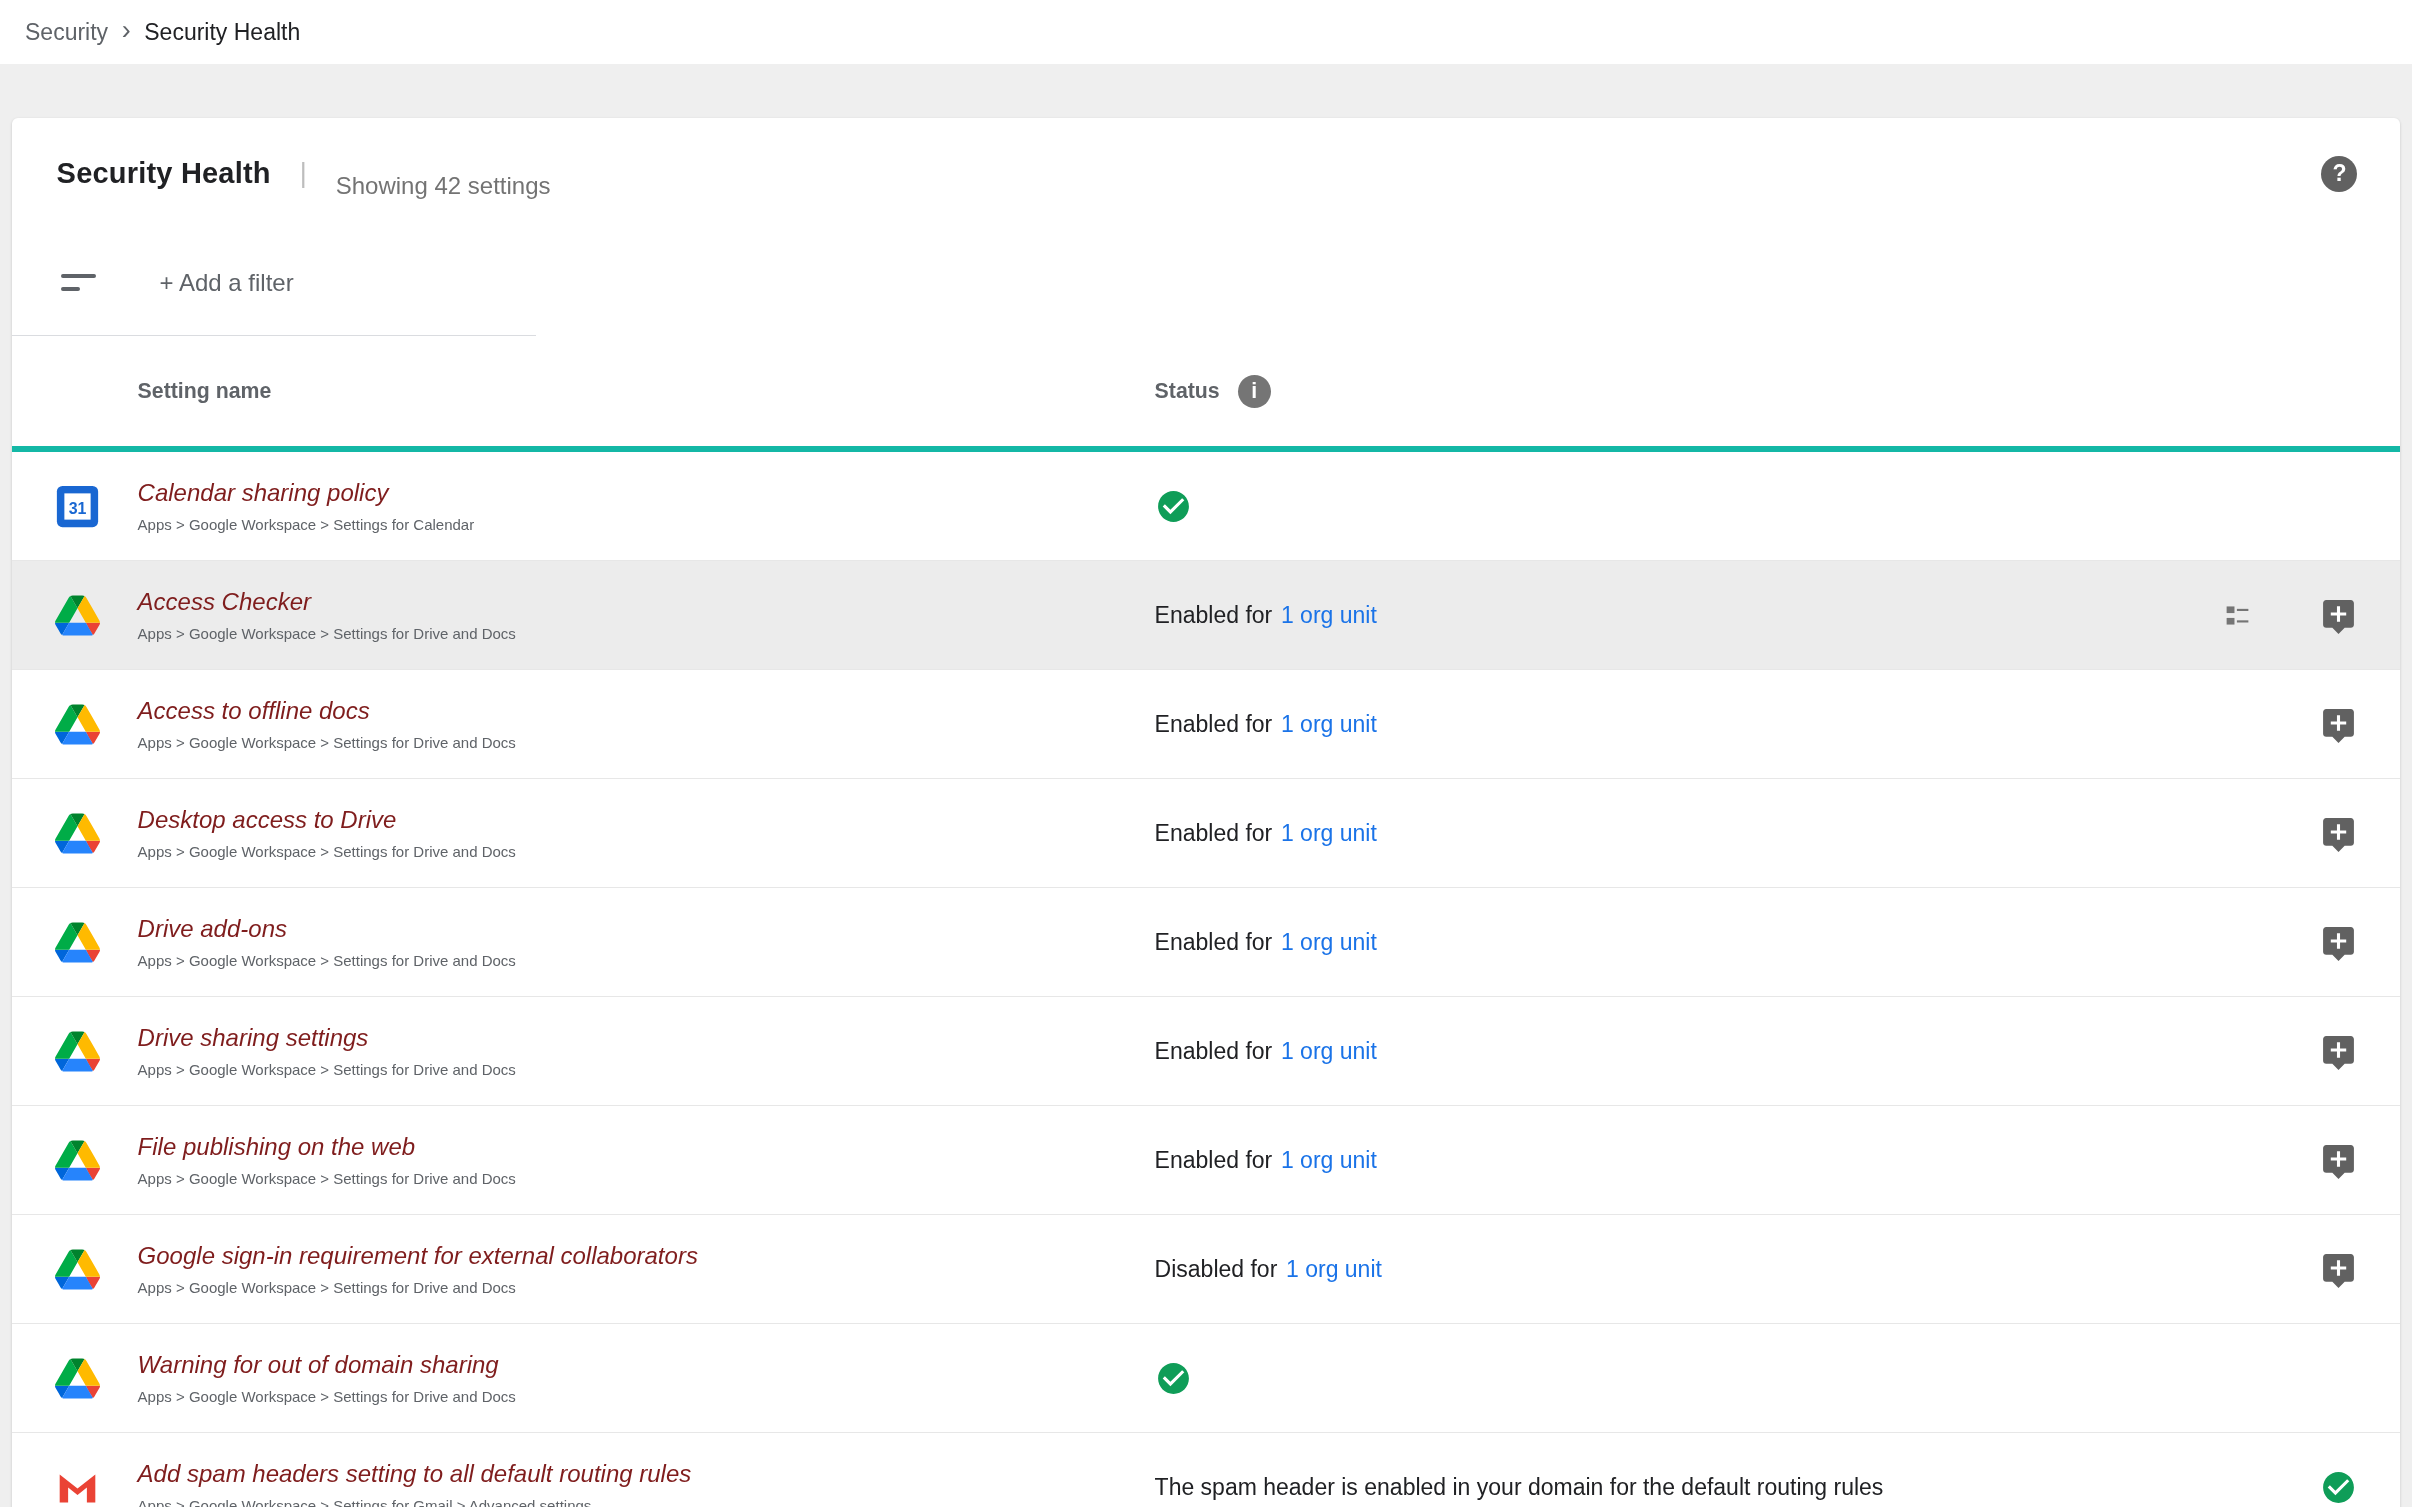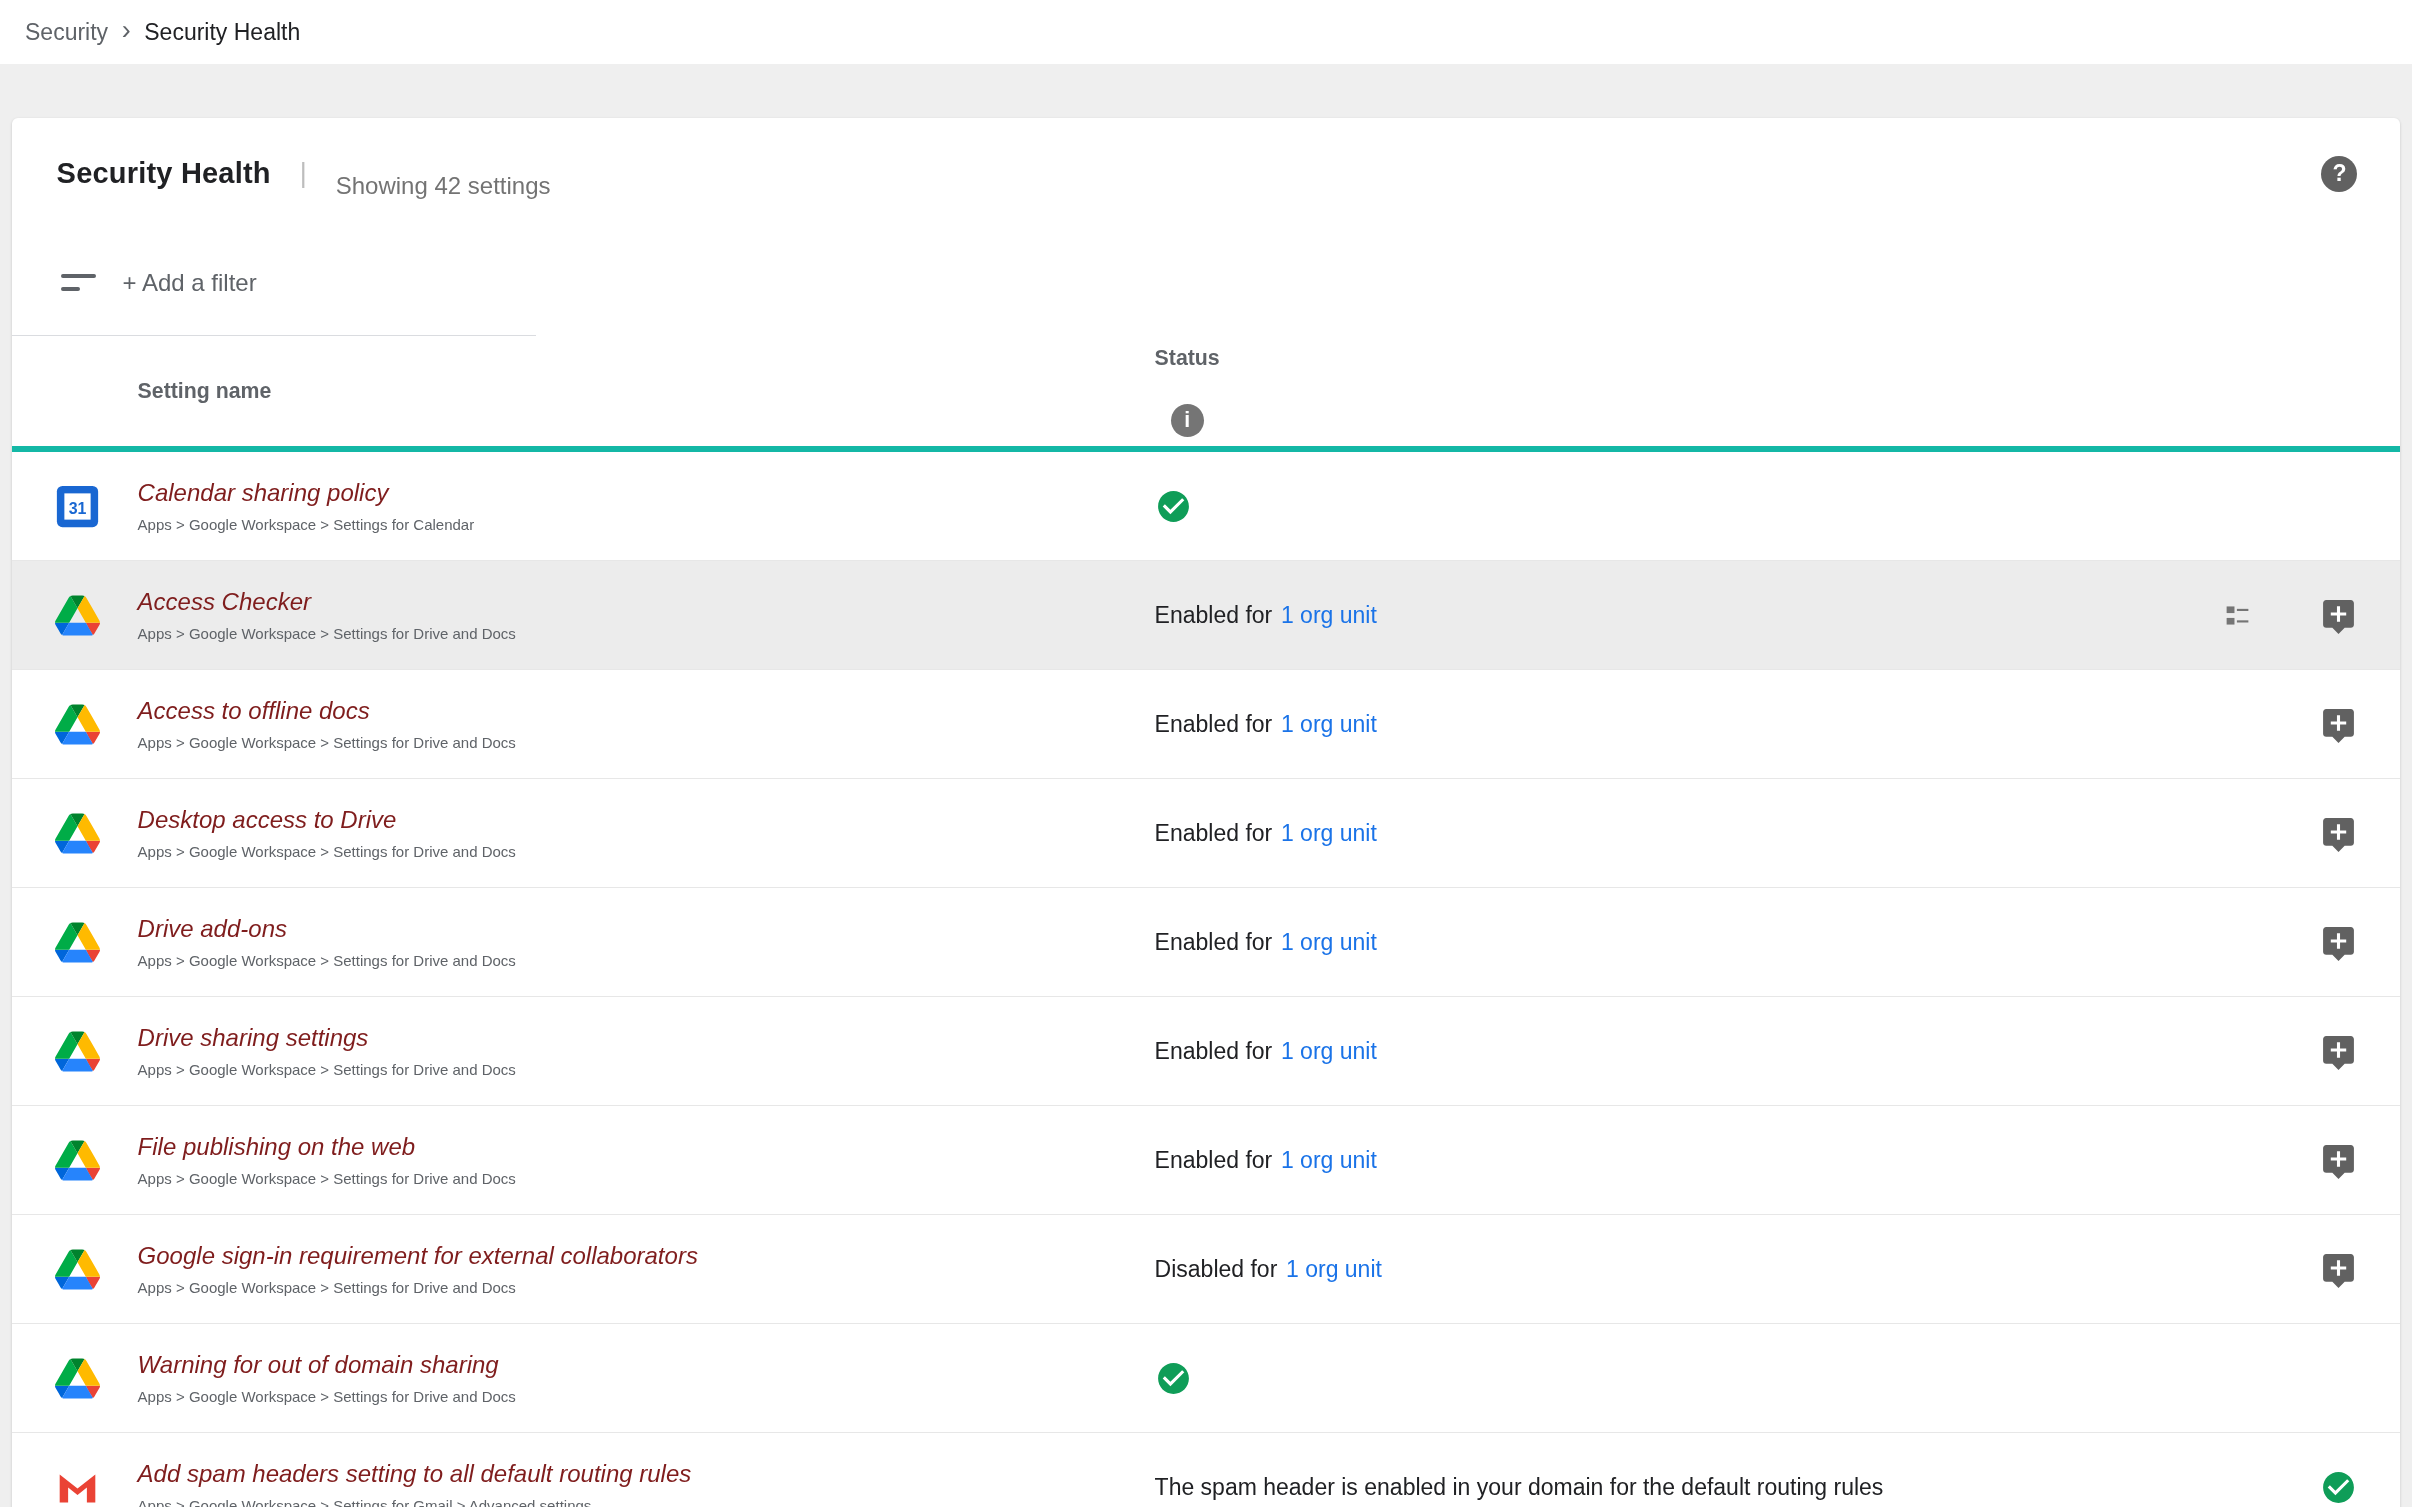--- a/index.html
+++ b/index.html
@@ -32,34 +32,34 @@
   .card-header { height: 111px; display: flex; align-items: center; padding: 0 43px 0 45px; }
   .card-title { font-size: 29px; font-weight: bold; letter-spacing: 0.2px; }
   .title-divider { color: #bdbdbd; font-size: 27px; font-weight: 400; margin: 0 29px; }
   .card-subtitle { font-size: 24px; color: #737373; margin-top: 25px; }
   .help-icon {
     margin-left: auto; width: 36px; height: 36px; border-radius: 50%;
     background: #616161; color: #fff; font-size: 23px; font-weight: bold;
     display: flex; align-items: center; justify-content: center; cursor: pointer;
   }
 
-  .filter-row { height: 107px; display: flex; align-items: center; padding-left: 49px; gap: 23px; position: relative; }
+  .filter-row { height: 107px; display: flex; align-items: center; padding-left: 49px; gap: 60px; position: relative; }
   .filter-icon { width: 39px; display: flex; flex-direction: column; gap: 9.7px; cursor: pointer; }
   .filter-icon .bar1 { width: 35px; height: 3.9px; background: #5f6368; border-radius: 1.9px; }
   .filter-icon .bar2 { width: 19.4px; height: 3.9px; background: #5f6368; border-radius: 1.9px; }
   .add-filter-label { color: #5f6368; font-size: 24px; cursor: pointer; }
   .filter-row::after { content: ""; position: absolute; left: 0; bottom: 0; width: 524px; height: 1px; background: #dadce0; }
 
   .table-header {
     height: 116px; display: flex; align-items: center;
     padding-left: 126px; border-bottom: 6px solid #14b8a6;
     font-size: 21.3px; font-weight: 700; color: #5f6368;
   }
   .th-setting { width: 1017px; }
-  .th-status { display: flex; align-items: center; gap: 33px; flex-direction: column; }
+  .th-status { display: flex; align-items: center; gap: 18px; }
   .info-icon {
     width: 33px; height: 33px; border-radius: 50%;
     background: #757575; color: #fff; font-size: 21.3px; font-weight: bold;
     display: flex; align-items: center; justify-content: center; cursor: pointer;
   }
 
   .row {
     height: 109px; display: flex; align-items: center;
     border-bottom: 1px solid #e7e7e7; cursor: pointer;
   }

